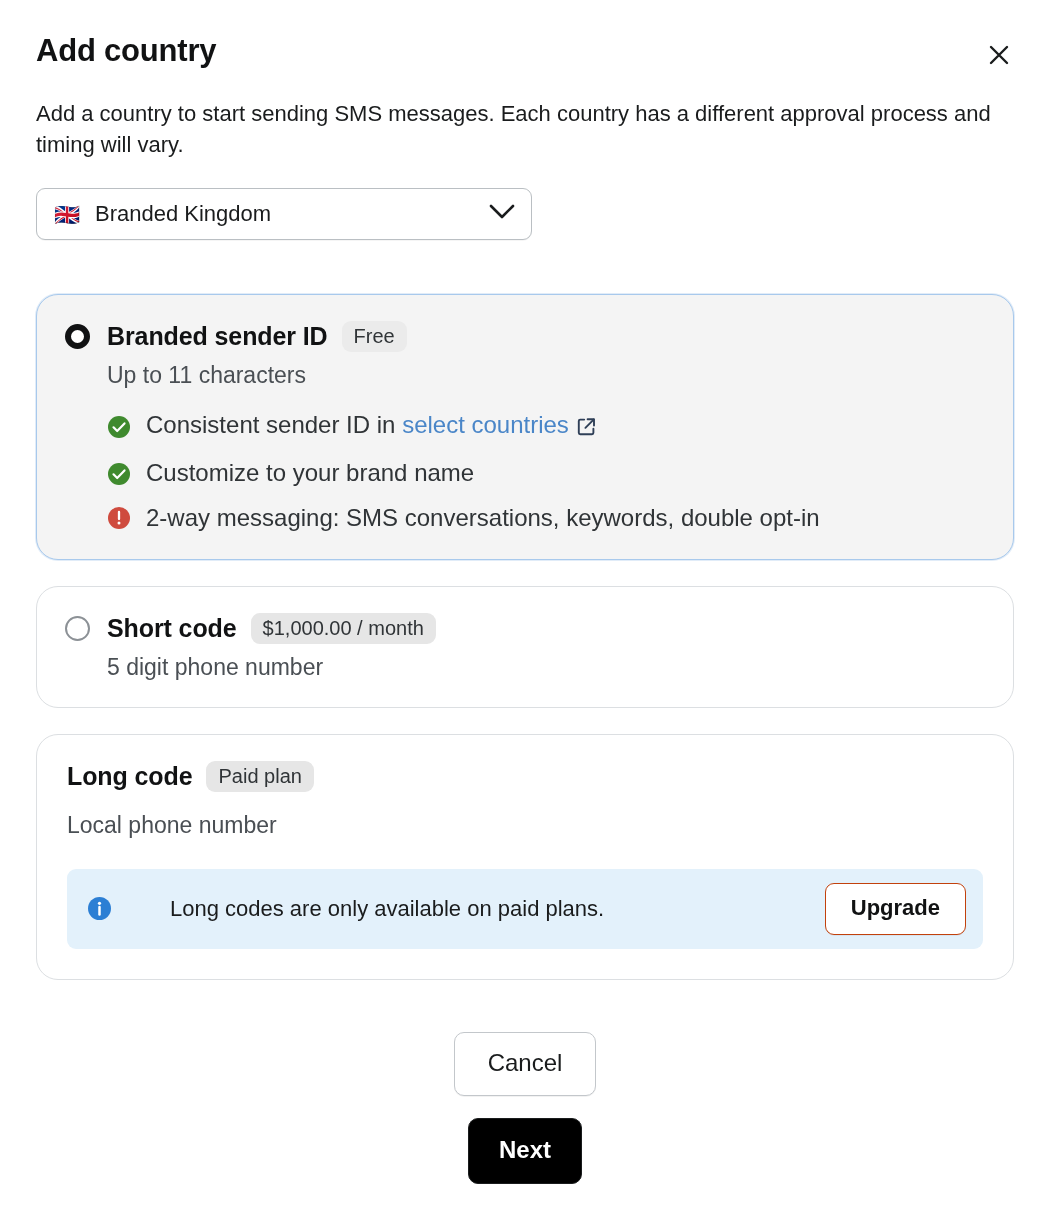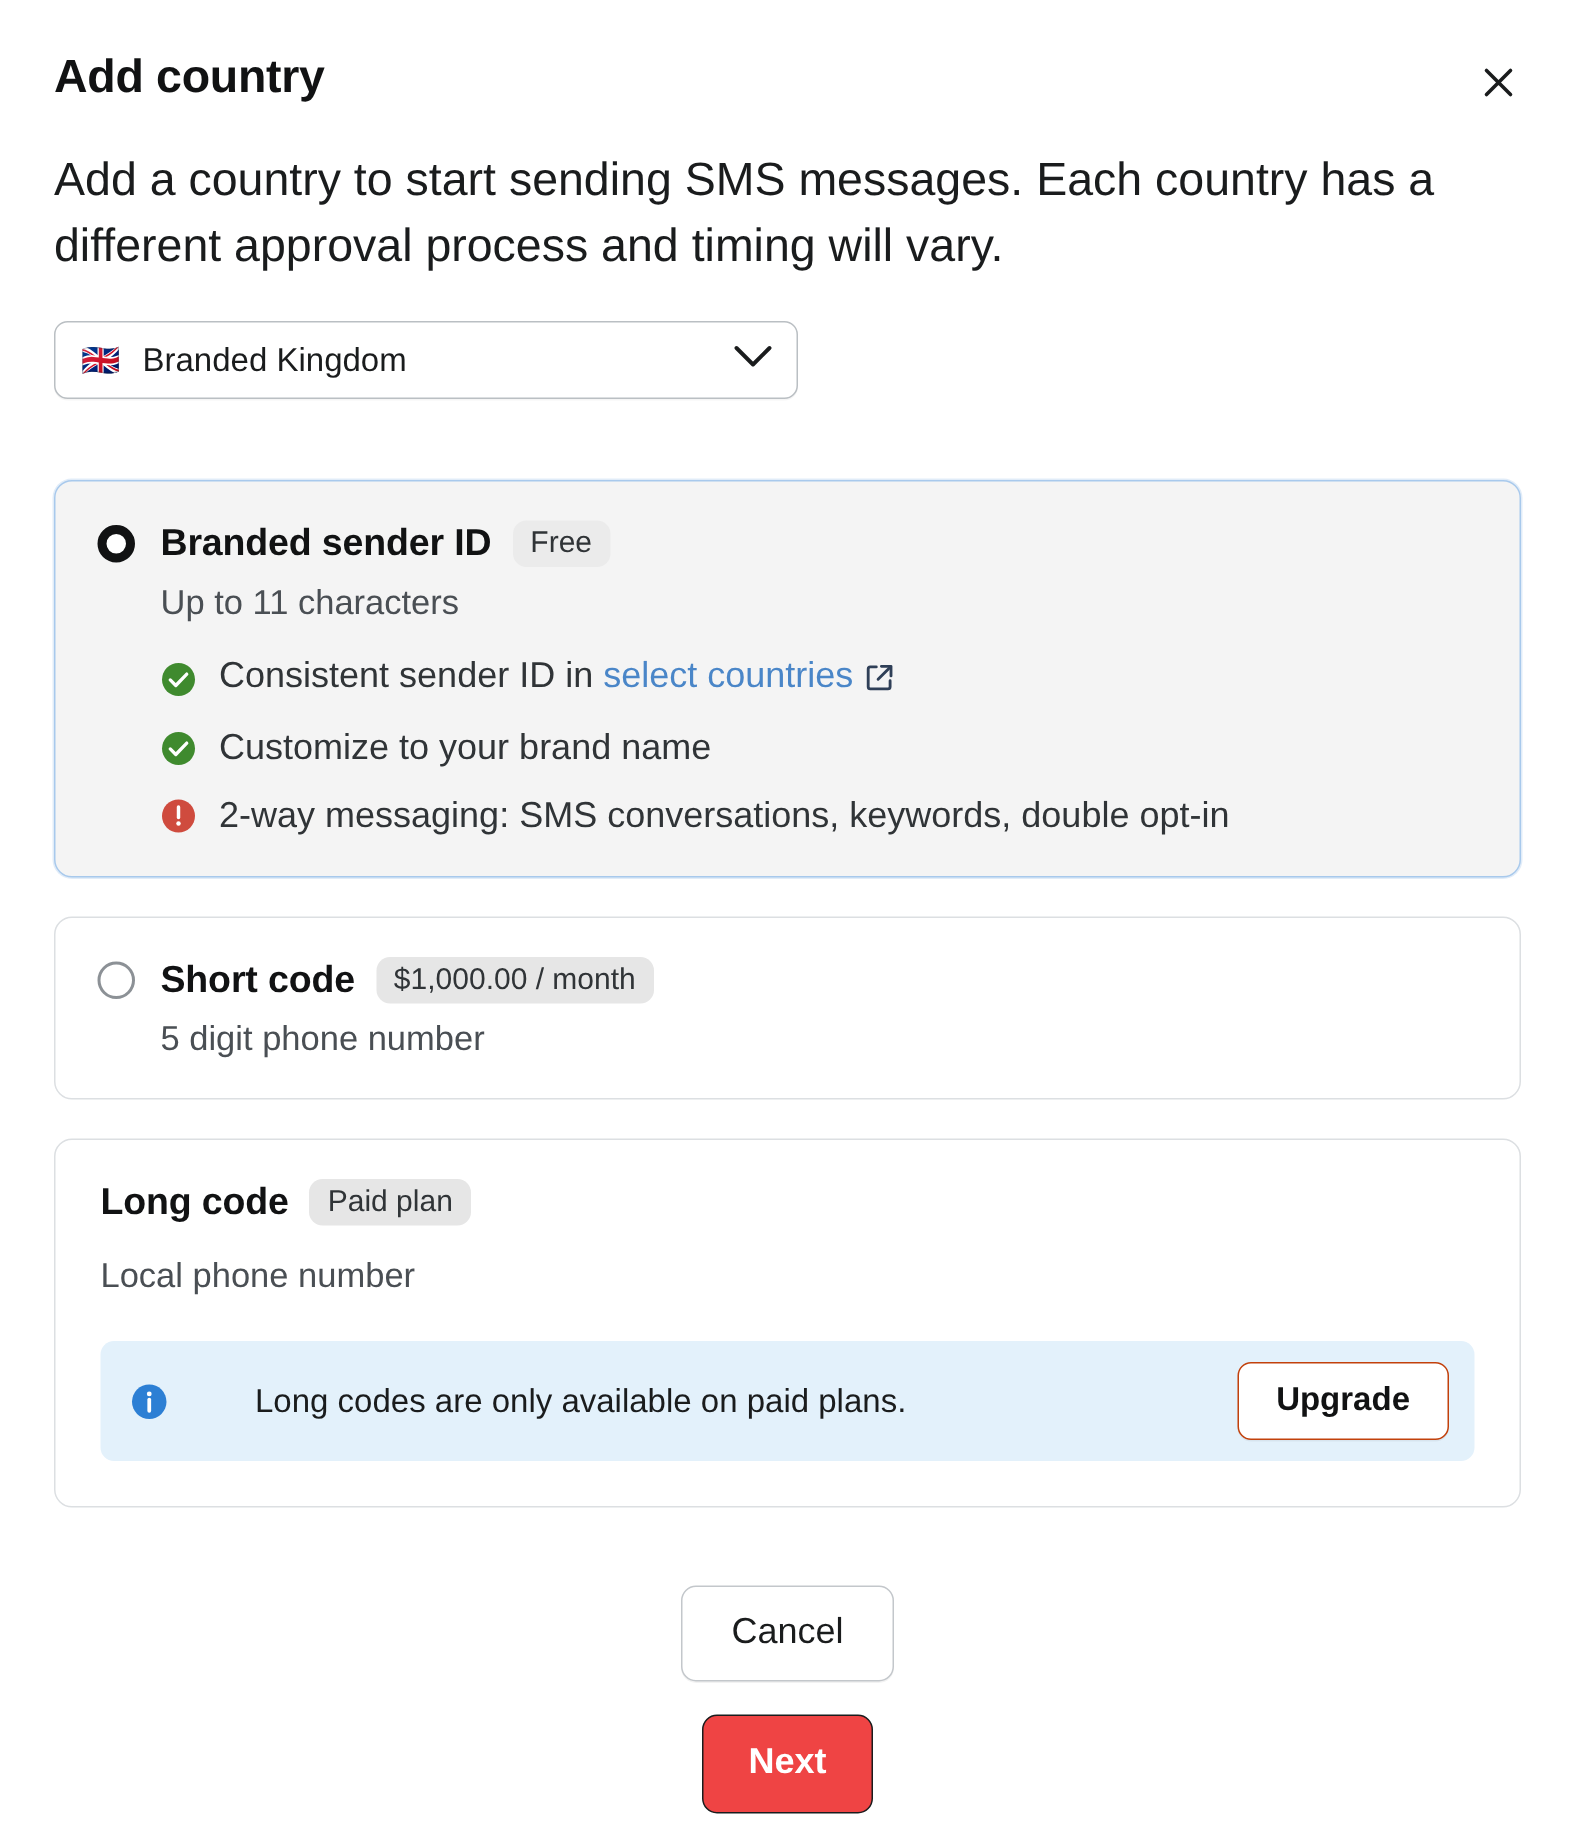--- a/index.html
+++ b/index.html
@@ -43,21 +43,21 @@
     background: transparent;
     border: none;
     cursor: pointer;
     margin-top: 4px;
     margin-right: -2px;
   }
   .close-btn svg { display: block; }
 
   
   .modal-desc {
-    font-size: 31px;
+    font-size: 22px;
     line-height: 1.42;
     color: #1a1c1d;
     max-width: 1000px;
     margin-bottom: 28px;
   }
 
   
   .country-select {
     width: 496px;
     height: 52px;
@@ -81,21 +81,21 @@
   .country-name {
     font-size: 22px;
     color: #1a1c1d;
     flex: 1;
   }
   .chev { flex-shrink: 0; display: block; }
 
   
   .option-card {
     border: 1px solid #dcdfe2;
-    border-radius: 12px;
+    border-radius: 22px;
     background: #ffffff;
     padding: 26px 28px 26px 28px;
     margin-bottom: 26px;
     position: relative;
   }
   .option-card.selected {
     border: 1px solid #a8c9ec;
     background: #f4f4f4;
     box-shadow: 0 0 0 1px rgba(168,201,236,0.35);
   }
@@ -238,21 +238,21 @@
     line-height: 1;
   }
   .btn-cancel {
     background: #ffffff;
     color: #1a1c1d;
     border: 1px solid #c3c7cb;
     padding: 18px 33px 20px 33px;
     box-shadow: 0 1px 0 rgba(0,0,0,0.05);
   }
   .btn-next {
-    background: #ef4444;
+    background: #000000;
     color: #ffffff;
     border: 1px solid #1a1c1d;
     font-weight: bold;
     padding: 19px 30px 21px 30px;
   }
 </style>
 </head>
 <body>
 
 <div class="modal">

